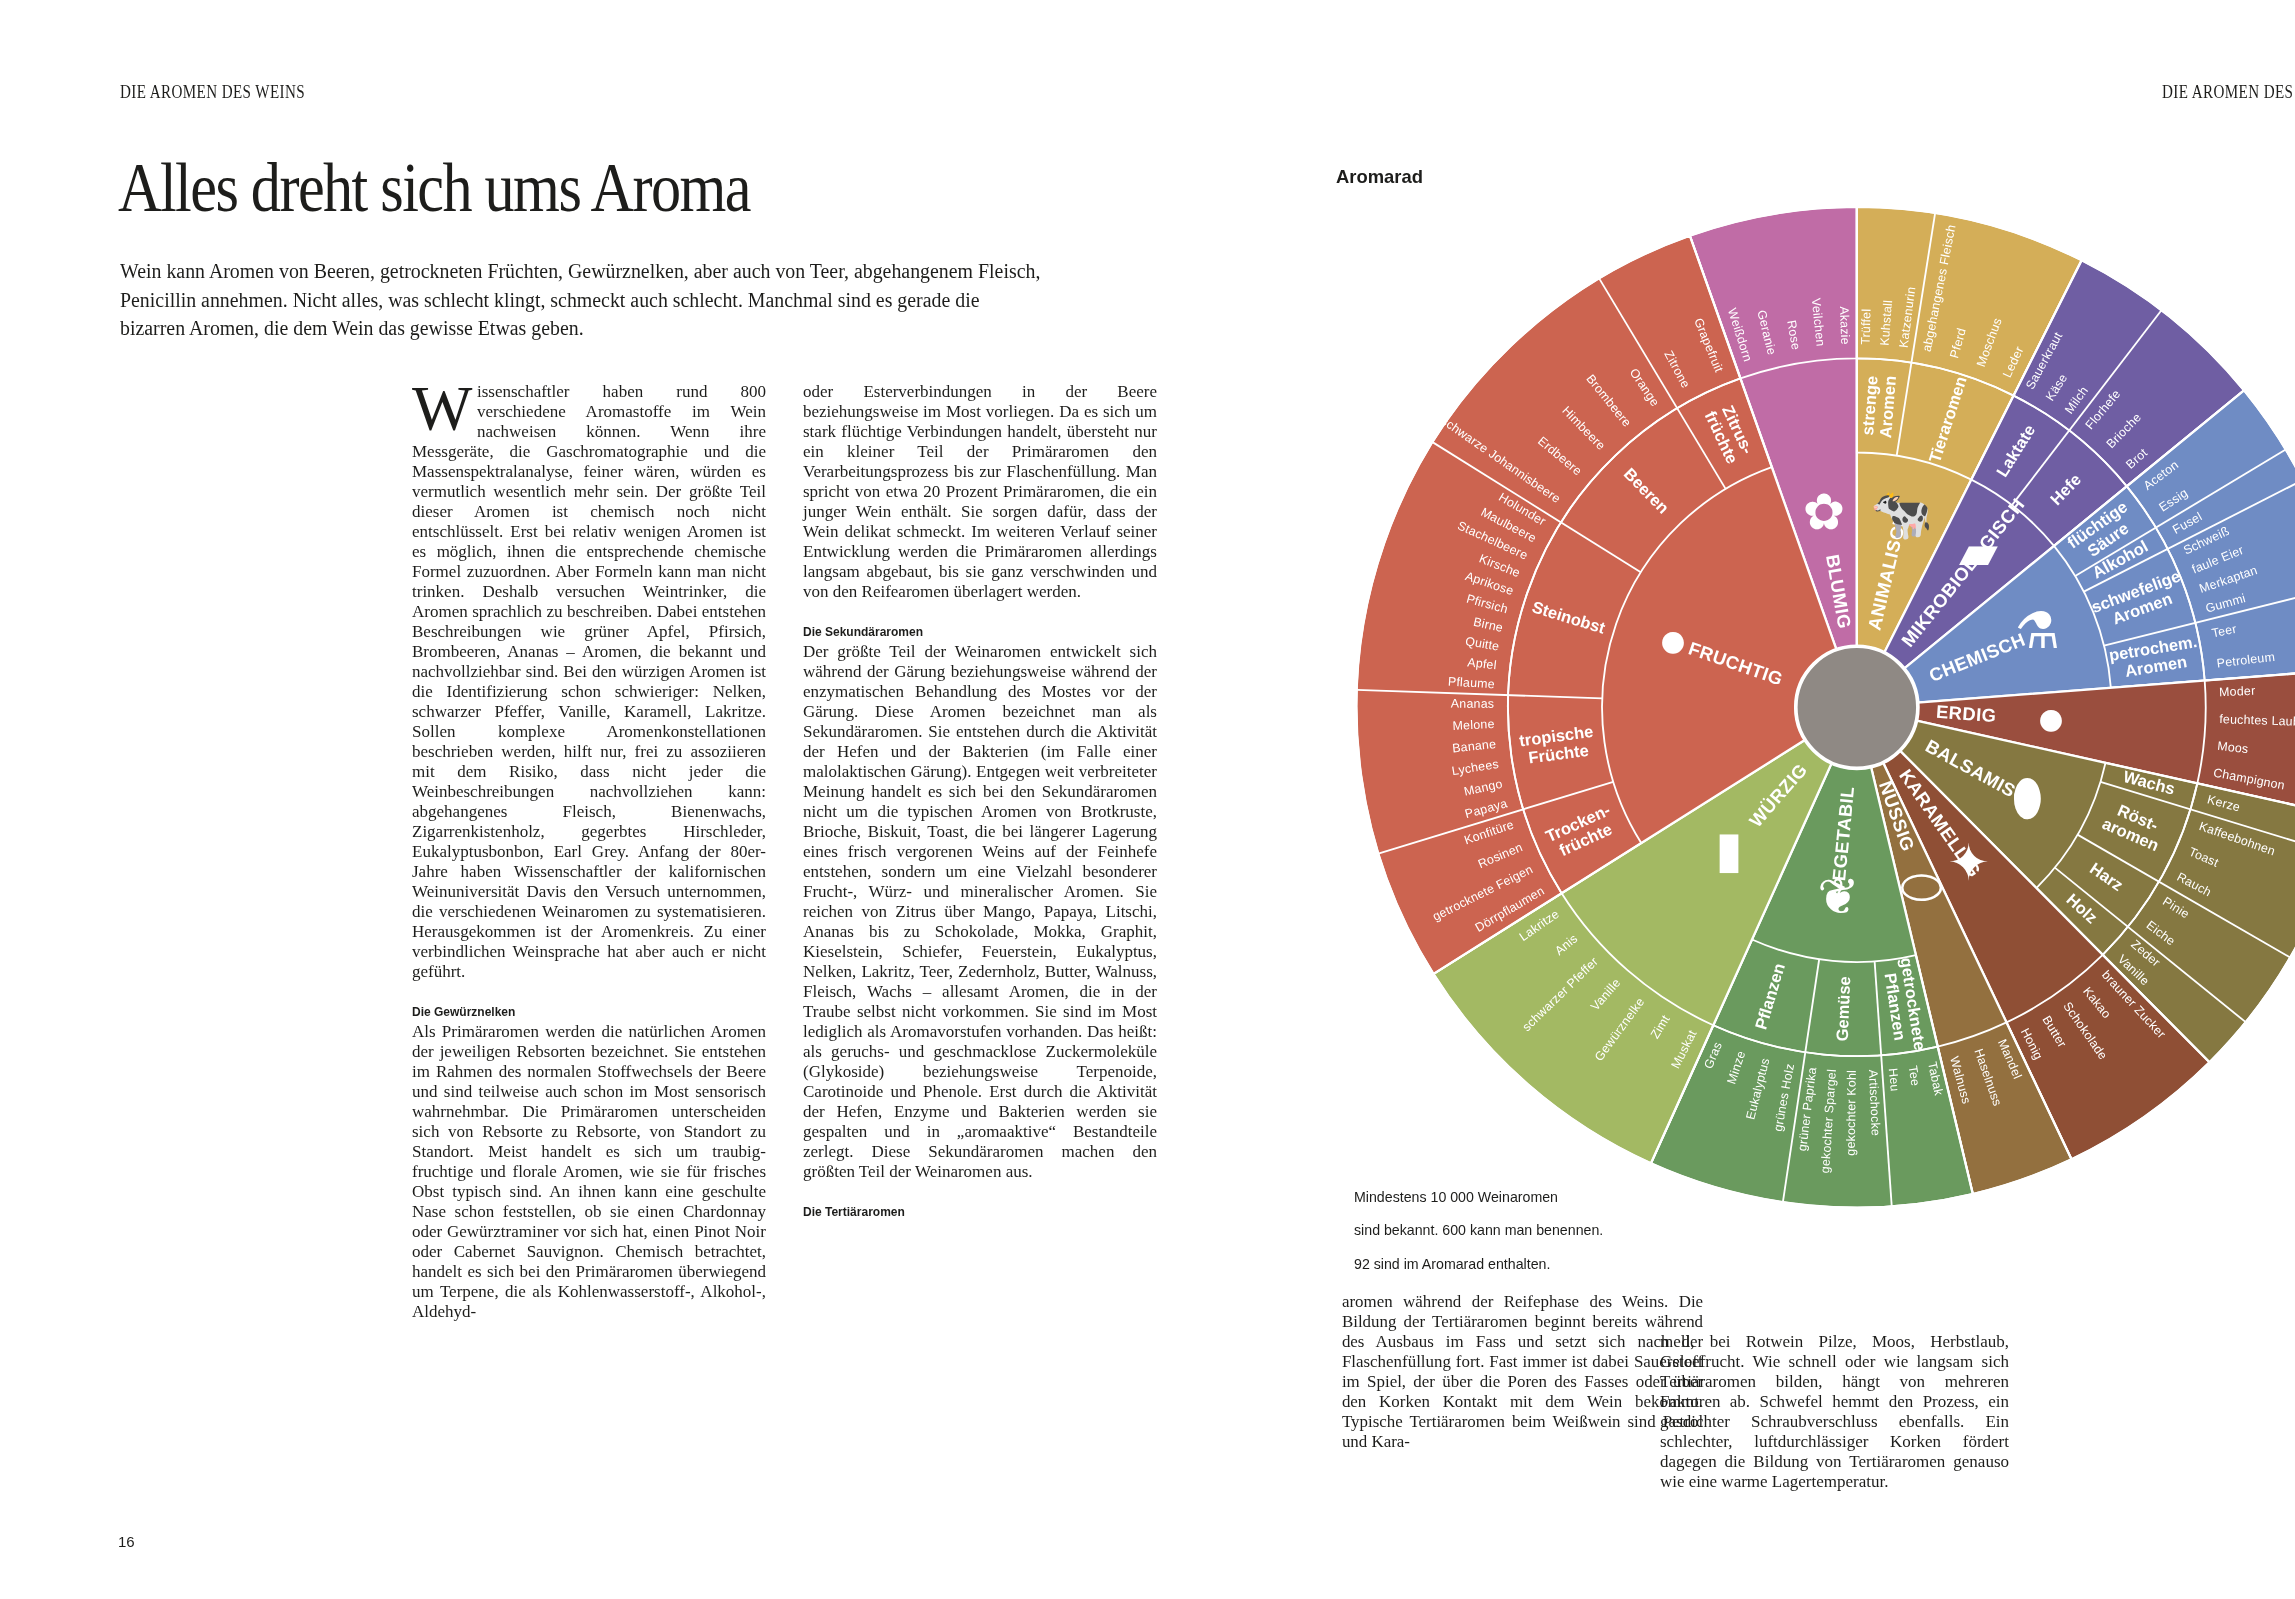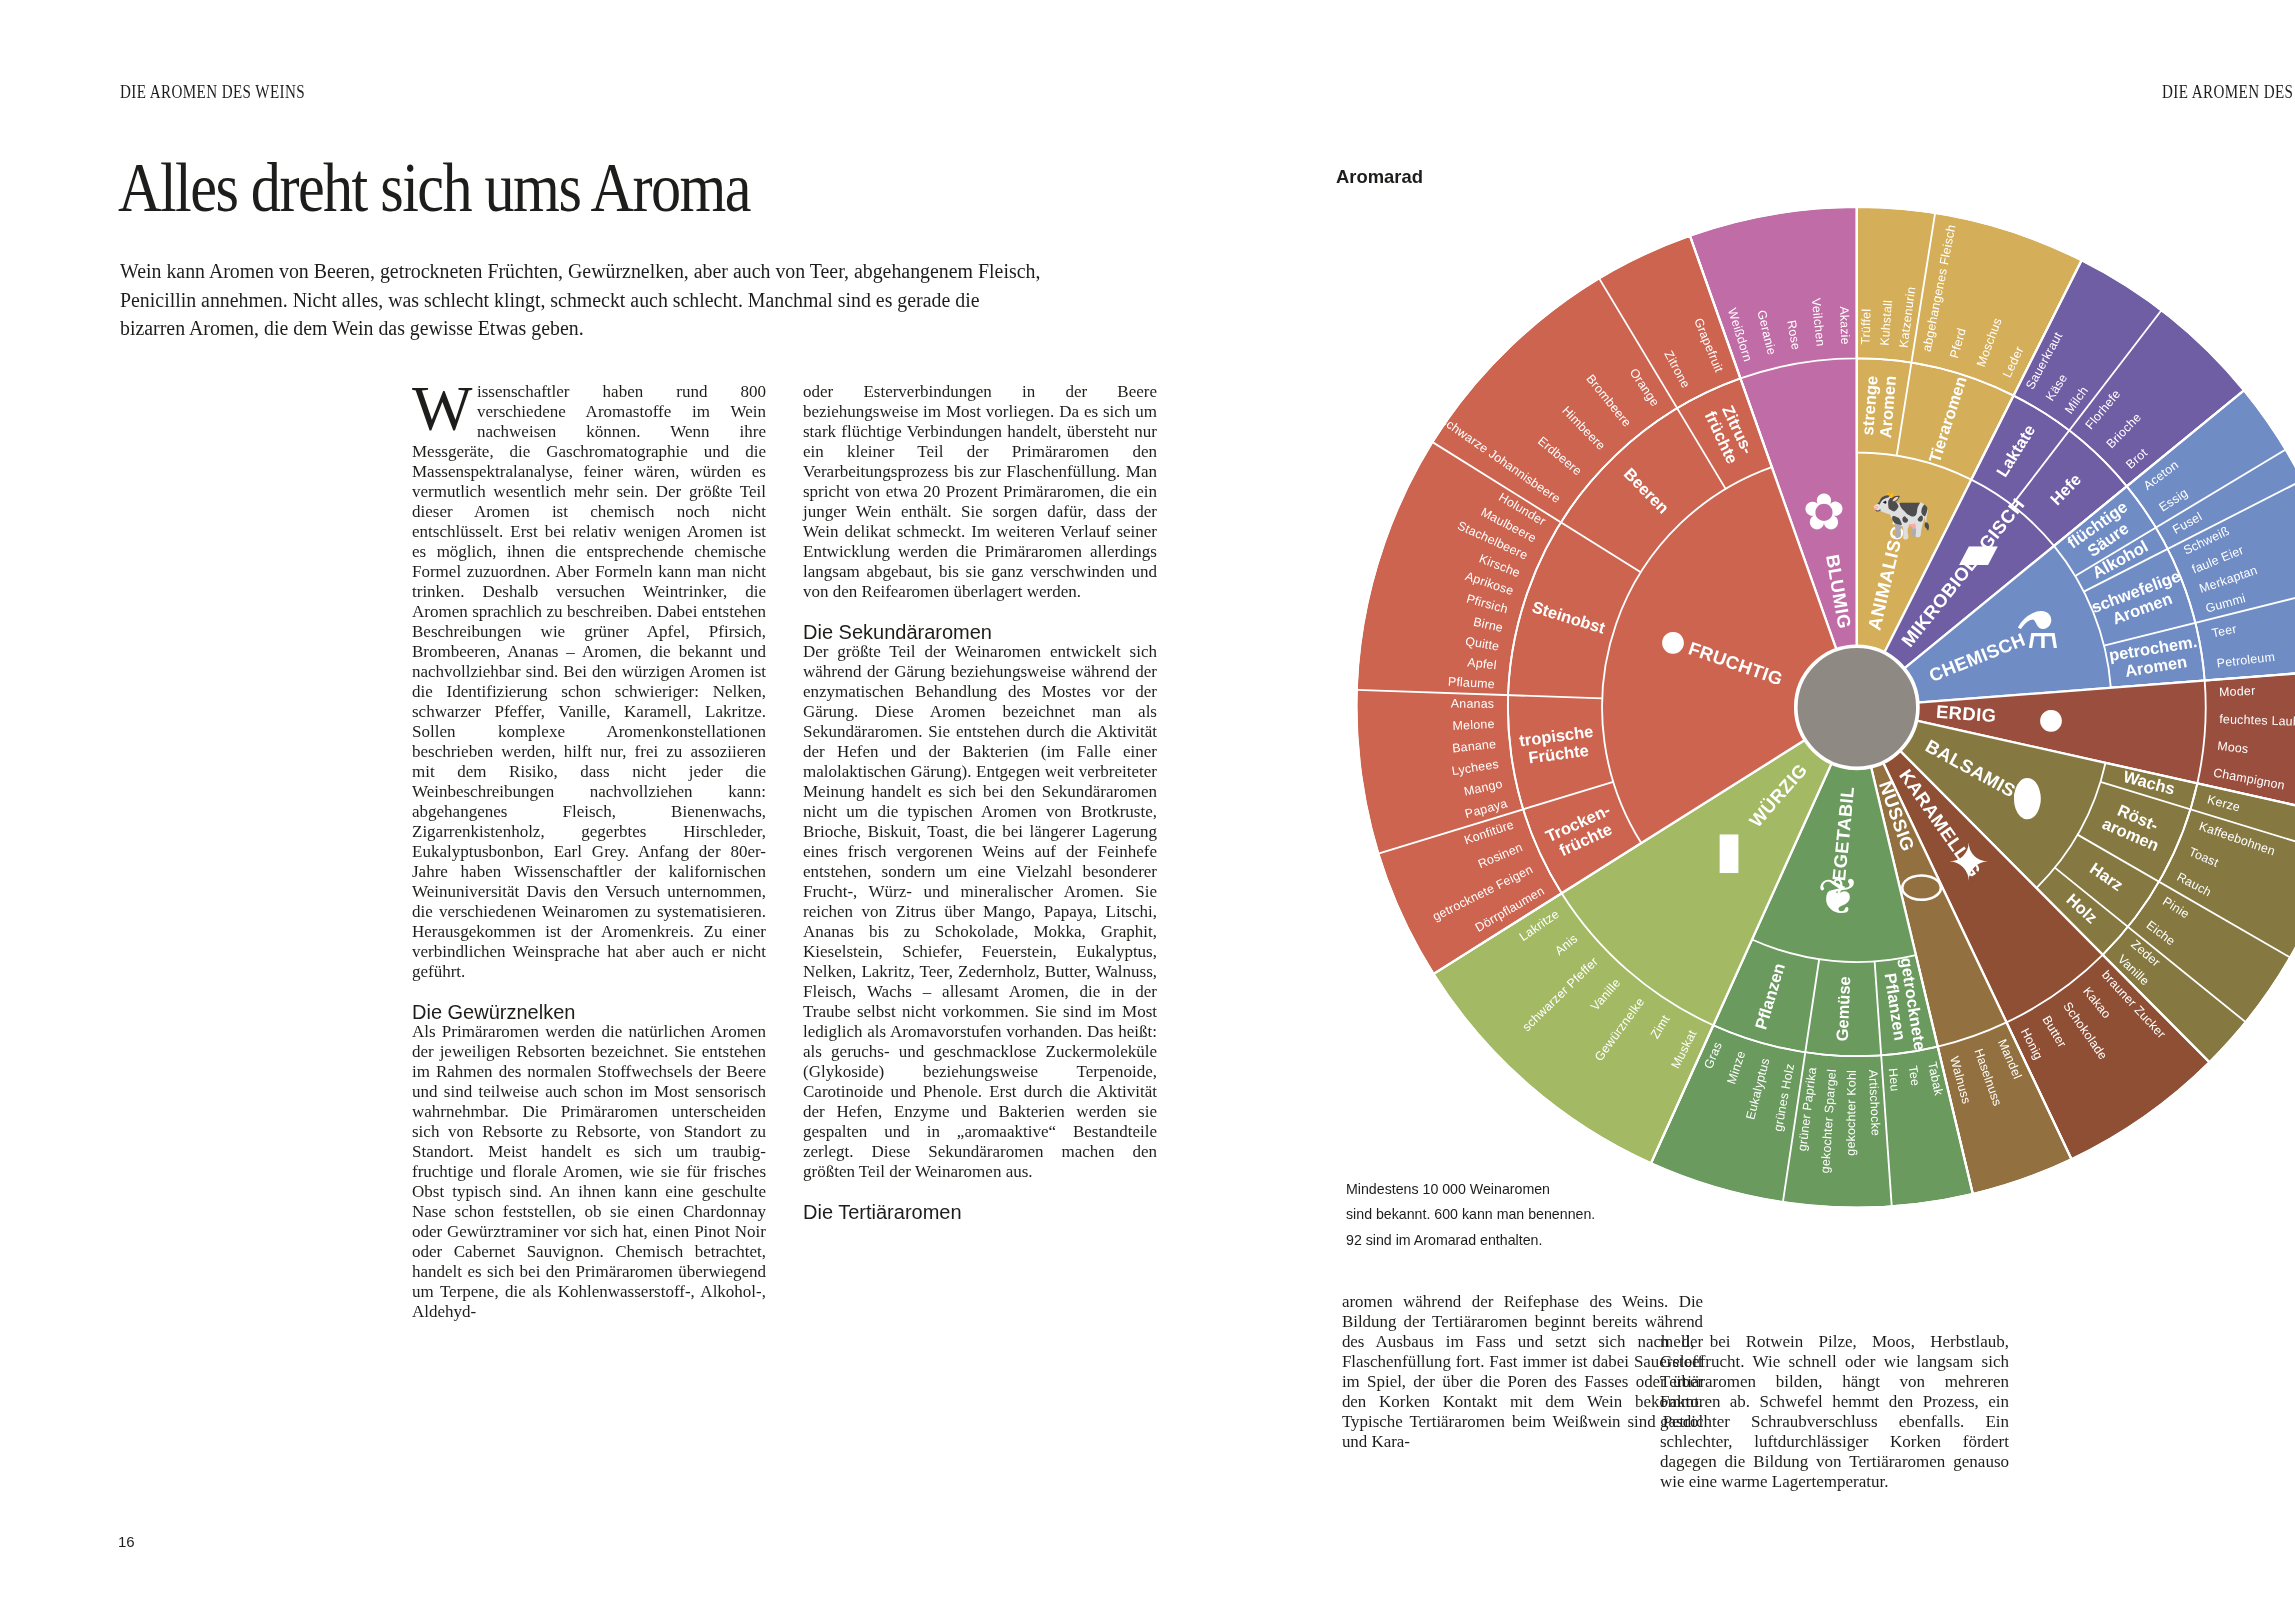--- a/index.html
+++ b/index.html
@@ -7,29 +7,29 @@
   .serif { font-family: "Liberation Serif", "DejaVu Serif", serif; }
   .sans { font-family: "Liberation Sans", "DejaVu Sans", sans-serif; }
   .running-head { position: absolute; top: 82px; font-size: 18.4px; letter-spacing: 0.5px; transform: scaleX(0.82); transform-origin: left top; white-space: nowrap; }
   #rh-left { left: 120px; }
   #rh-right { left: 2162px; }
   .page-title { position: absolute; left: 118px; top: 148px; font-size: 70px; letter-spacing: -1.8px; font-weight: normal; margin: 0; transform: scaleX(0.86); transform-origin: left top; white-space: nowrap; }
   .lead { position: absolute; left: 120px; top: 257px; width: 1010px; font-size: 21.6px; line-height: 28.5px; transform: scaleX(0.92); transform-origin: left top; }
   .lead p { margin: 0; }
   .col { position: absolute; font-size: 17px; line-height: 20px; text-align: justify; hyphens: manual; }
   .col p { margin: 0; }
-  .col h3 { margin: 20px 0 0 0; font-family: "Liberation Sans", "DejaVu Sans", sans-serif; font-weight: normal; font-size: 20px; line-height: 20px; }
+  .col h3 { margin: 20px 0 0 0; font-family: "Liberation Sans", "DejaVu Sans", sans-serif; font-weight: bold; font-size: 12px; line-height: 20px; }
   #col1 { left: 412px; top: 382px; width: 354px; }
   #col2 { left: 803px; top: 382px; width: 354px; }
   #col3 { left: 1341px; top: 1292px; width: 363px; transform: scaleX(0.995); }
   #col4 { left: 1660px; top: 1292px; width: 349px; margin-top: 40px; }
   .dropcap { float: left; font-size: 64px; line-height: 48px; margin: 2.8px 4.6px -2.8px 0; }
   .wheel-title { position: absolute; left: 1336px; top: 166px; font-size: 18.4px; font-weight: bold; text-align: center; }
   .caption { position: absolute; left: 1338px; top: 1173px; font-size: 14.2px; line-height: 17.4px; width: 321px; }
-  .caption p { margin: 8px; }
+  .caption p { margin: 16px; }
   .page-num { position: absolute; top: 1533px; font-size: 15px; text-align: center; }
   #pn-left { left: 118px; }
   #wheel { position: absolute; left: 0; top: 0; width: 2494px; height: 1600px; pointer-events: none; }
   #wheel text { font-family: "Liberation Sans", "DejaVu Sans", sans-serif; fill: #ffffff; }
   .cat-label { font-weight: bold; font-size: 40px; letter-spacing: 1px; }
   .sub-label { font-weight: bold; font-size: 36px; }
   .leaf-label { font-size: 27px; letter-spacing: 0.5px; }
 </style>
 </head>
 <body>

